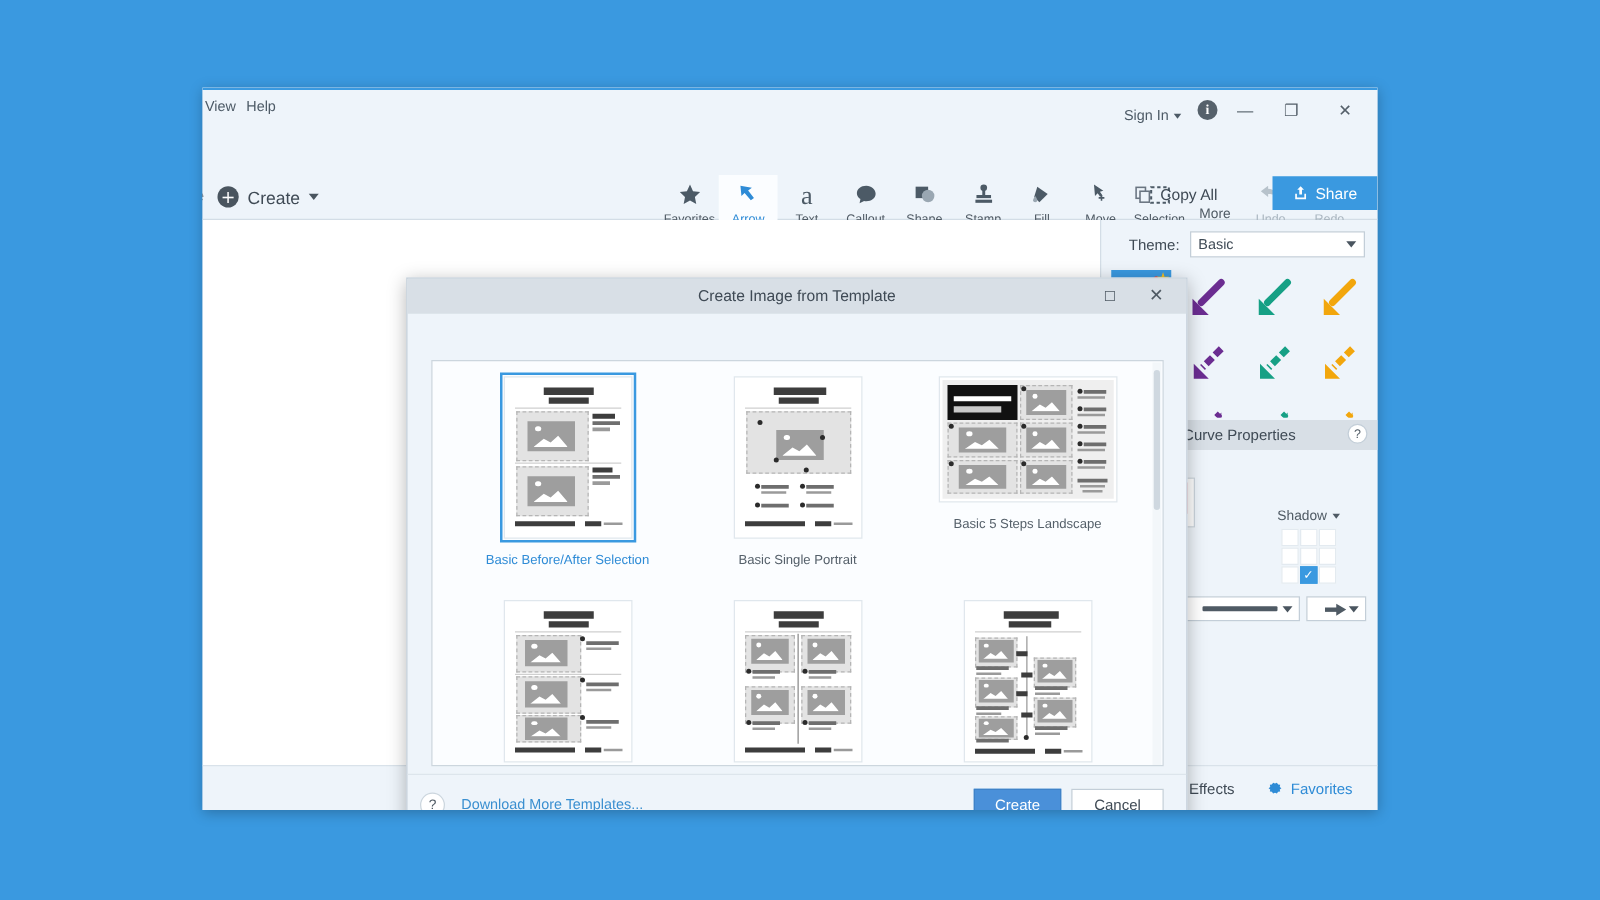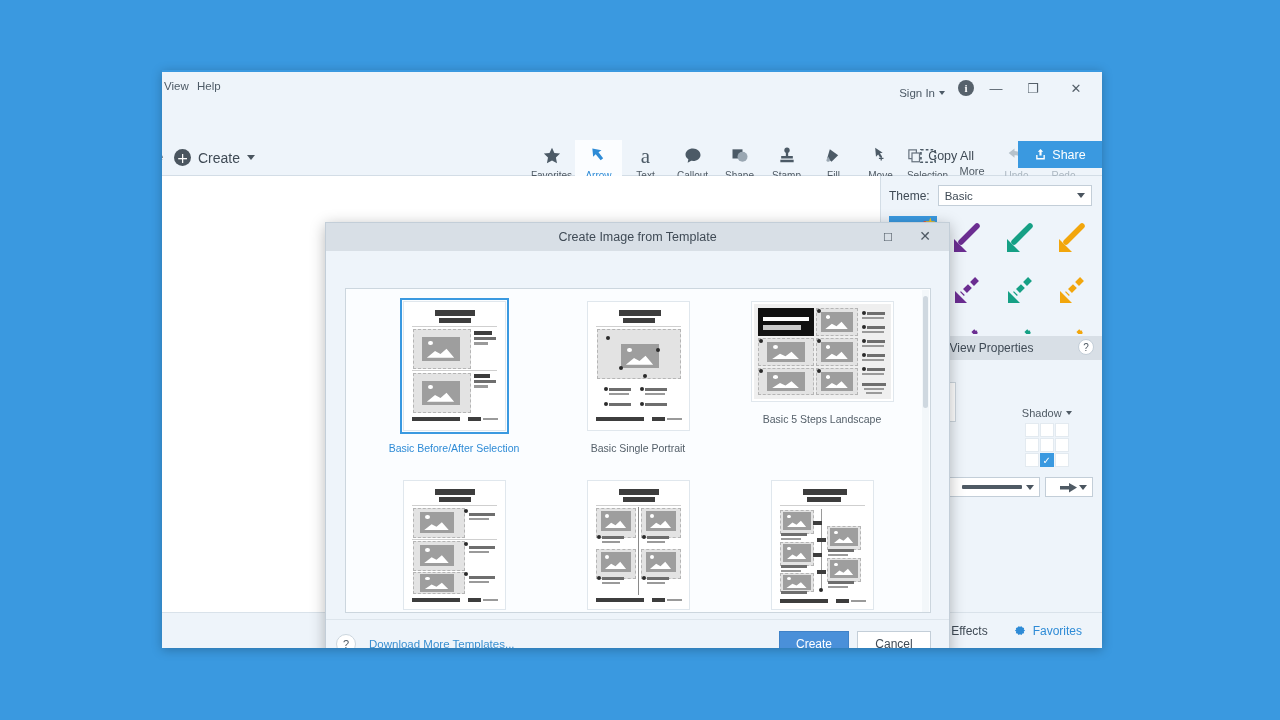--- a/index.html
+++ b/index.html
@@ -130,21 +130,21 @@
     font-size: 12px; color: #3f4a55; position: relative;
   }
   .panel-help {
     position: absolute; right: 8px; top: 3px;
     width: 16px; height: 16px; border-radius: 50%;
     background: #fff; border: 1px solid #c3ced8; color: #4f5a64;
     font-size: 10px; display:flex; align-items:center; justify-content:center;
   }
   .theme-row {
     display: flex; align-items: center;
-    padding: 9px 10px 6px 8px;
+    padding: 9px 10px 6px 22px;
     justify-content: space-between;
   }
   .theme-label { font-size: 12px; color: #3f4a55; margin-right: 8px; }
   .theme-select {
     flex: 1; height: 21px; background: #fff; border: 1px solid #c3ced8;
     display: flex; align-items: center; padding: 0 6px;
     font-size: 11.5px; color: #3f4a55; position: relative;
   }
   .theme-select .sel-caret { position:absolute; right: 6px; border-left:4px solid transparent; border-right:4px solid transparent; border-top:5px solid #4a555f; }
 
@@ -572,21 +572,21 @@
         </div>
         <div class="style-cell">
           <svg width="40" height="40" viewBox="0 0 40 40">
             <path d="M31 9 L12 28" stroke="#f2a60c" stroke-width="5" stroke-linecap="butt" stroke-dasharray="4 4"></path>
             <polygon points="22,20 32,8 33,20" fill="#f2a60c"></polygon>
           </svg>
         </div>
       </div>
 
       <div class="panel-header2">
-        <span>View Properties</span>
+        <span>Curve Properties</span>
         <span class="panel-help">?</span>
       </div>
 
       <div class="prop-top">
         <div class="prop-col">
           <span class="cap">Color</span>
           <div class="color-swatch-wrap">
             <div class="color-swatch"></div>
             <div class="swatch-caret"></div>
           </div>

